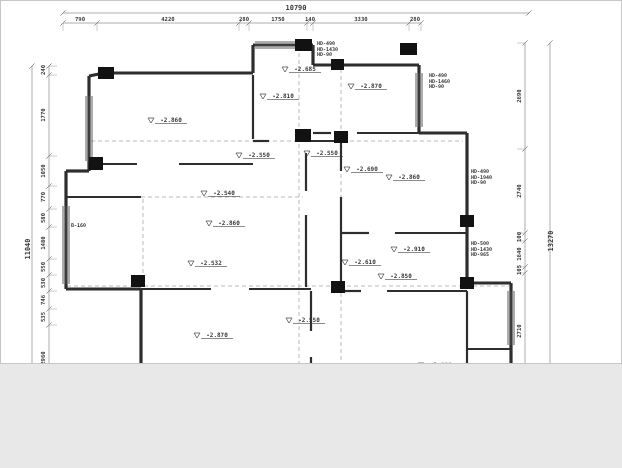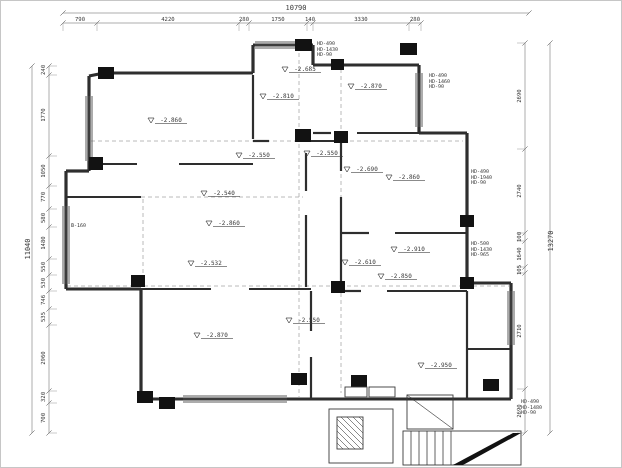--- a/index.html
+++ b/index.html
@@ -1,20 +1,21 @@
 <!DOCTYPE html>
 <html><head>
 <meta charset="utf-8">
 <style>
   html,body{margin:0;padding:0;background:#e8e8e8;}
   #stage{
-    width:622px;height:468px;position:relative;margin:0 auto;
+    width:622px;height:364px;position:relative;margin:0 auto;
     background:#ffffff;border:1px solid #c6c6c6;box-sizing:border-box;
     font-family:"DejaVu Sans Mono","Liberation Mono",monospace;
     overflow:hidden;
+    font-weight:bold;
   }
   svg{display:block;}
   text{fill:#3a3a3a;}
 </style>
 </head>
 <body>
 
 <div id="stage">
   <svg id="plan" width="622" height="468" viewBox="0 0 622 468">
       <line x1="298" y1="52" x2="298" y2="396" stroke="#a8a8a8" stroke-width="0.8" stroke-dasharray="4 3"></line>

